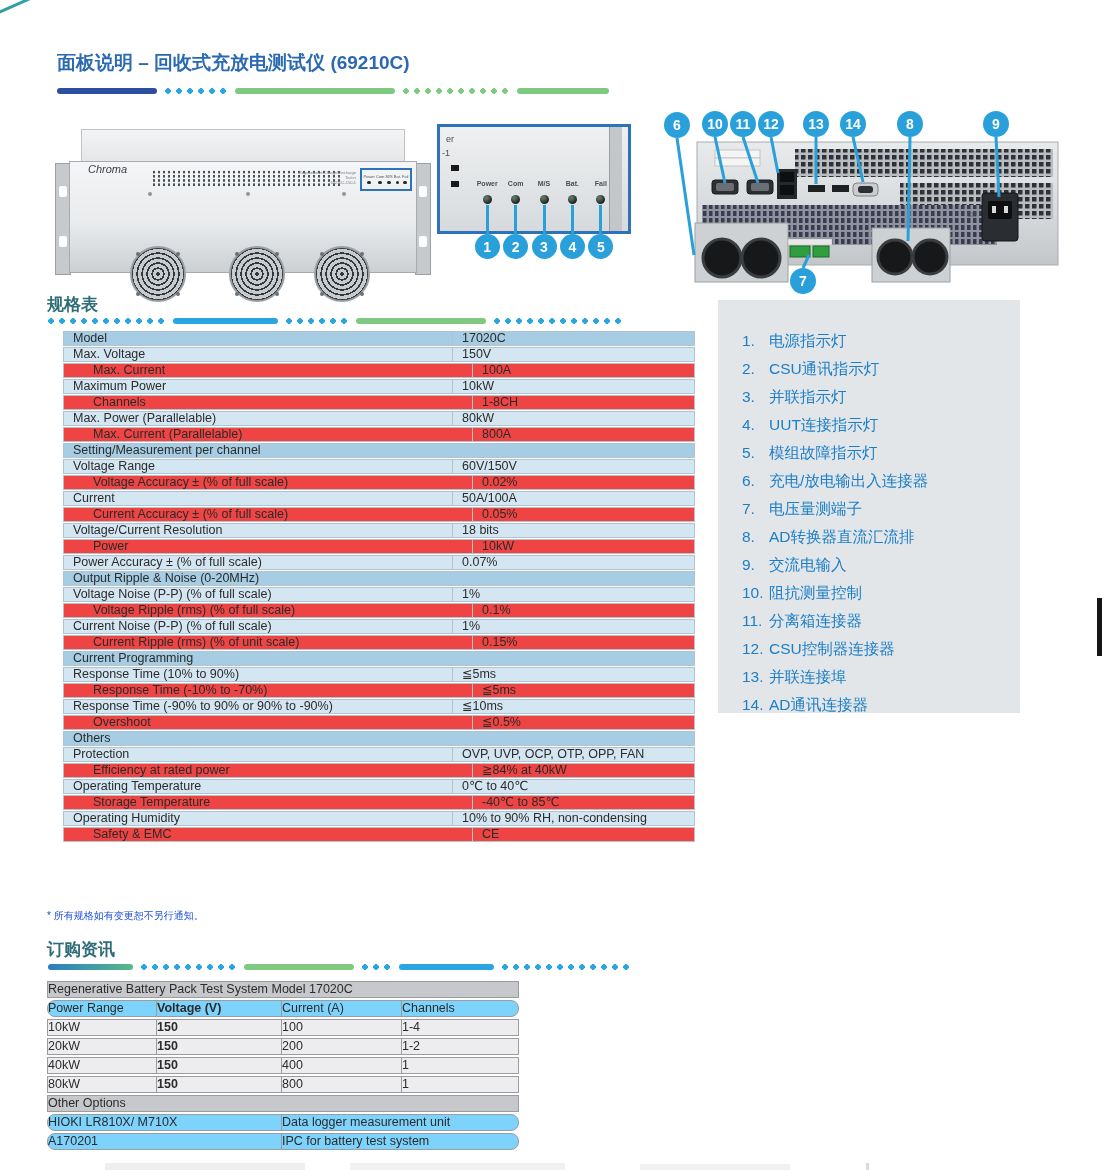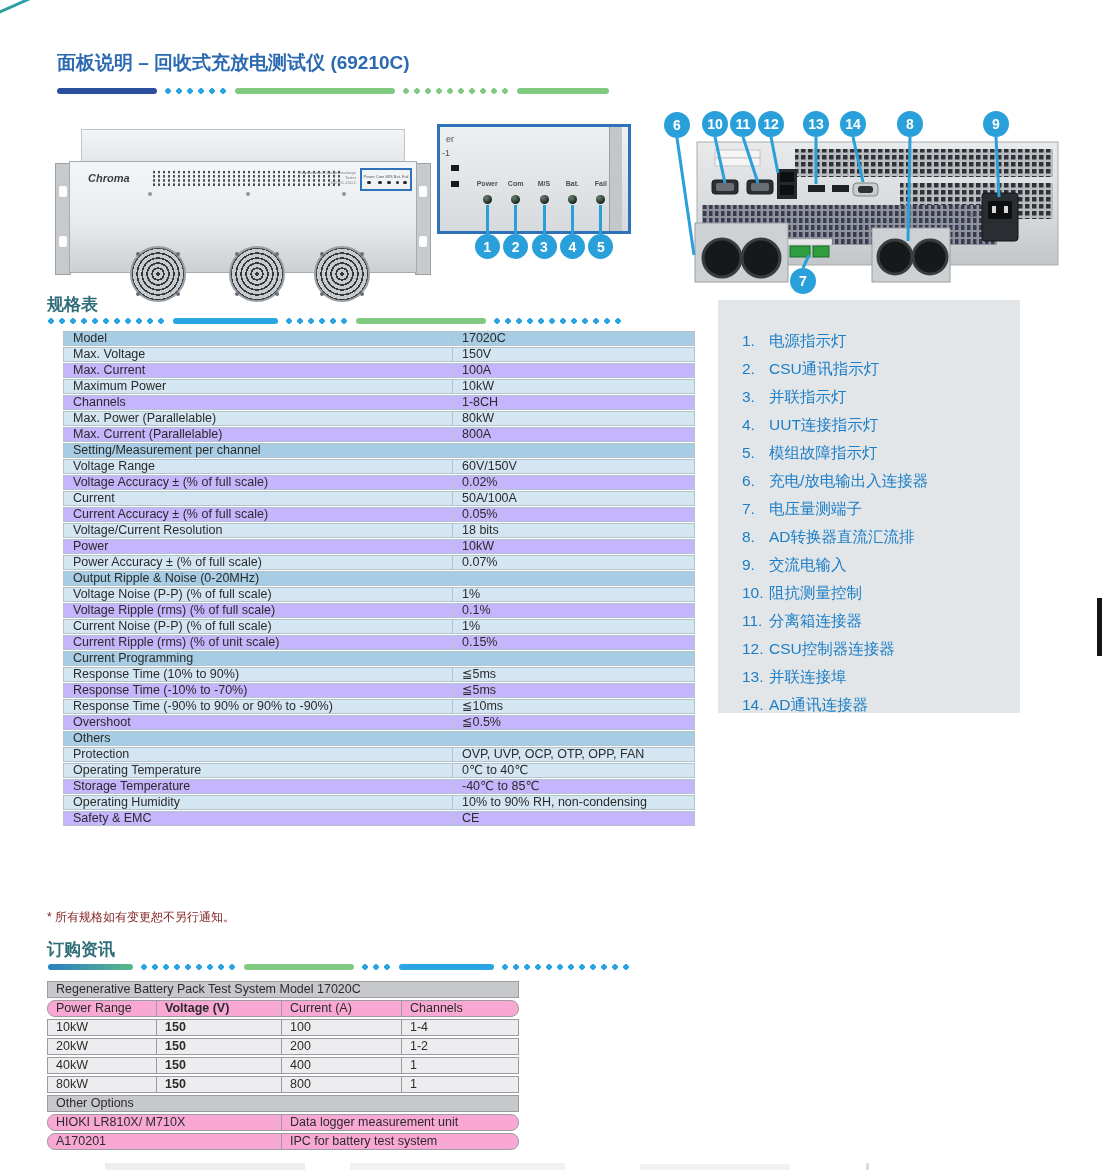--- a/index.html
+++ b/index.html
@@ -23,21 +23,21 @@
   .dots.green { background-image:radial-gradient(circle 3px at 3px 3px,#7fca80 2.6px,transparent 3px); }
 
   
   .front { position:absolute; left:55px; top:115px; width:376px; height:172px; }
   .front .topface { position:absolute; left:26px; top:14px; width:324px; height:34px;
     background:linear-gradient(180deg,#f3f4f5,#e4e6e8); border:1px solid #c0c4c7; }
   .front .ear { position:absolute; top:48px; width:16px; height:112px; background:#c6cacd; border:1px solid #9aa0a4; }
   .front .ear .slot { position:absolute; left:3px; width:8px; height:11px; background:#fdfdfd; border-radius:2px; }
   .front .body { position:absolute; left:14px; top:46px; width:348px; height:112px;
     background:linear-gradient(180deg,#f4f5f6 0%,#e9ebed 55%,#ccd0d3 100%); border:1px solid #a7abaf; }
-  .front .logo { position:absolute; left:18px; top:10px; font-size:11px; font-weight:bold; font-style:italic; color:#3a3f46; }
+  .front .logo { position:absolute; left:18px; top:1px; font-size:11px; font-weight:normal; font-style:italic; color:#3a3f46; }
   .front .vents { position:absolute; left:82px; top:8px; width:190px; height:17px;
     background-image:radial-gradient(circle 1.4px at 2px 2px,#4a4f54 1.2px,transparent 1.5px); background-size:5px 4.2px; }
   .front .tinytext { position:absolute; left:224px; top:8px; width:62px; font-size:4px; line-height:5px; color:#7b8187; text-align:right; }
   .front .ledbox { position:absolute; left:290px; top:6px; width:52px; height:23px; border:2px solid #2e73b8;
     display:flex; align-items:center; justify-content:space-around; padding:0 1px; }
   .front .ledcol { display:flex; flex-direction:column; align-items:center; gap:2px; }
   .front .ledcol .lab { font-size:4px; color:#555; line-height:4px; }
   .front .ledcol .dot { width:3.5px; height:3.5px; border-radius:50%; background:#23292a; }
   .front .screw { position:absolute; width:4px; height:4px; border-radius:50%; background:#8f959a; top:30px; }
   .front .fan { position:absolute; top:84px; width:56px; height:56px; border-radius:50%;
@@ -57,39 +57,39 @@
     background:radial-gradient(circle at 35% 30%,#5d6f63 15%,#1c231e 70%); }
   .indic .col .line { position:absolute; top:87px; left:50%; margin-left:-1.5px; width:3px; height:30px; background:#29a0da; }
   .indic .col .num { position:absolute; top:116px; left:50%; margin-left:-12.5px; width:25px; height:25px; border-radius:50%;
     background:#29a0da; color:#fff; font-size:14px; font-weight:bold; display:flex; align-items:center; justify-content:center; }
 
   
   .spec-table { position:absolute; left:47px; top:331px; width:648px; }
   .spec-row { display:flex; height:15px; border:1px solid #b3c3cd; margin-bottom:1px; background:#e8f1f8;
     font-size:12.5px; line-height:13px; color:#2b2b2b;margin-left:16px; }
   .spec-row.a { background:#d3e6f2; }
-  .spec-row.b { background:#c4b5fd; }
+  .spec-row.b { background:#ef4444;padding-left:20px; }
   .spec-row.hd, .spec-row.sec { background:#a6cde3; }
   .spec-label { width:388px; padding:0 0 0 9px; overflow:hidden; white-space:nowrap; }
   .spec-value { flex:1; padding-left:9px; border-left:1px solid #b3c3cd; overflow:hidden; white-space:nowrap; }
   .spec-row.sec .spec-label { width:100%; }
-  .footnote { position:absolute; left:47px; top:909px; font-size:12px; color:#7f1d1d; }
+  .footnote { position:absolute; left:47px; top:909px; font-size:10px; color:#1d4ed8; }
 
   
   .legend { position:absolute; left:718px; top:300px; width:302px; height:413px; background:#e3e6e9; padding:27px 10px 0 24px; }
   .legend-item { display:flex; height:28px; align-items:center; font-size:15.5px; color:#1b7ec6; }
   .legend-num { width:27px; flex:none; }
 
   
   .ord-table { position:absolute; left:47px; top:981px; width:472px; }
   .ord-row { display:flex; height:17px; border:1px solid #9b9ca0; margin-bottom:2px; background:#ededef;
     font-size:12.5px; line-height:15px; color:#2b2b2b; }
   .ord-row.hdr { background:#c7c8cb; }
-  .ord-row.light { background:#f9a8d4;border-radius:8px; }
-  .ord-row > div { padding-left:8px; overflow:hidden; white-space:nowrap; border-left:1px solid #9b9ca0; }
+  .ord-row.light { background:#7dd3fc;border-radius:8px; }
+  .ord-row > div { overflow:hidden; white-space:nowrap; border-left:1px solid #9b9ca0; }
   .ord-row > div:first-child { border-left:none; }
   .oc1 { width:108px; } .oc2 { width:125px;font-weight:bold; } .oc3 { width:120px; } .oc4 { flex:1; }
   .ospan { width:100%; }
   .ohalf1 { width:233px; } .ohalf2 { flex:1; }
 
   
   .edge-mark { position:absolute; left:1097px; top:598px; width:5px; height:58px; background:#151515; }
   .pagepeek { position:absolute; background:#edeef0; }
 </style>
 </head>
@@ -443,20 +443,24 @@
       <div class="spec-row sec">
         <div class="spec-label">Others</div>
 
       </div>
 
       <div class="spec-row a">
         <div class="spec-label">Protection</div>
         <div class="spec-value">OVP, UVP, OCP, OTP, OPP, FAN</div>
       </div>
 
+      <div class="spec-row b">
+        <div class="spec-label">Efficiency at rated power</div>
+        <div class="spec-value">≧84% at 40kW</div>
+      </div>
 
       <div class="spec-row a">
         <div class="spec-label">Operating Temperature</div>
         <div class="spec-value">0℃ to 40℃</div>
       </div>
 
       <div class="spec-row b">
         <div class="spec-label">Storage Temperature</div>
         <div class="spec-value">-40℃ to 85℃</div>
       </div>

